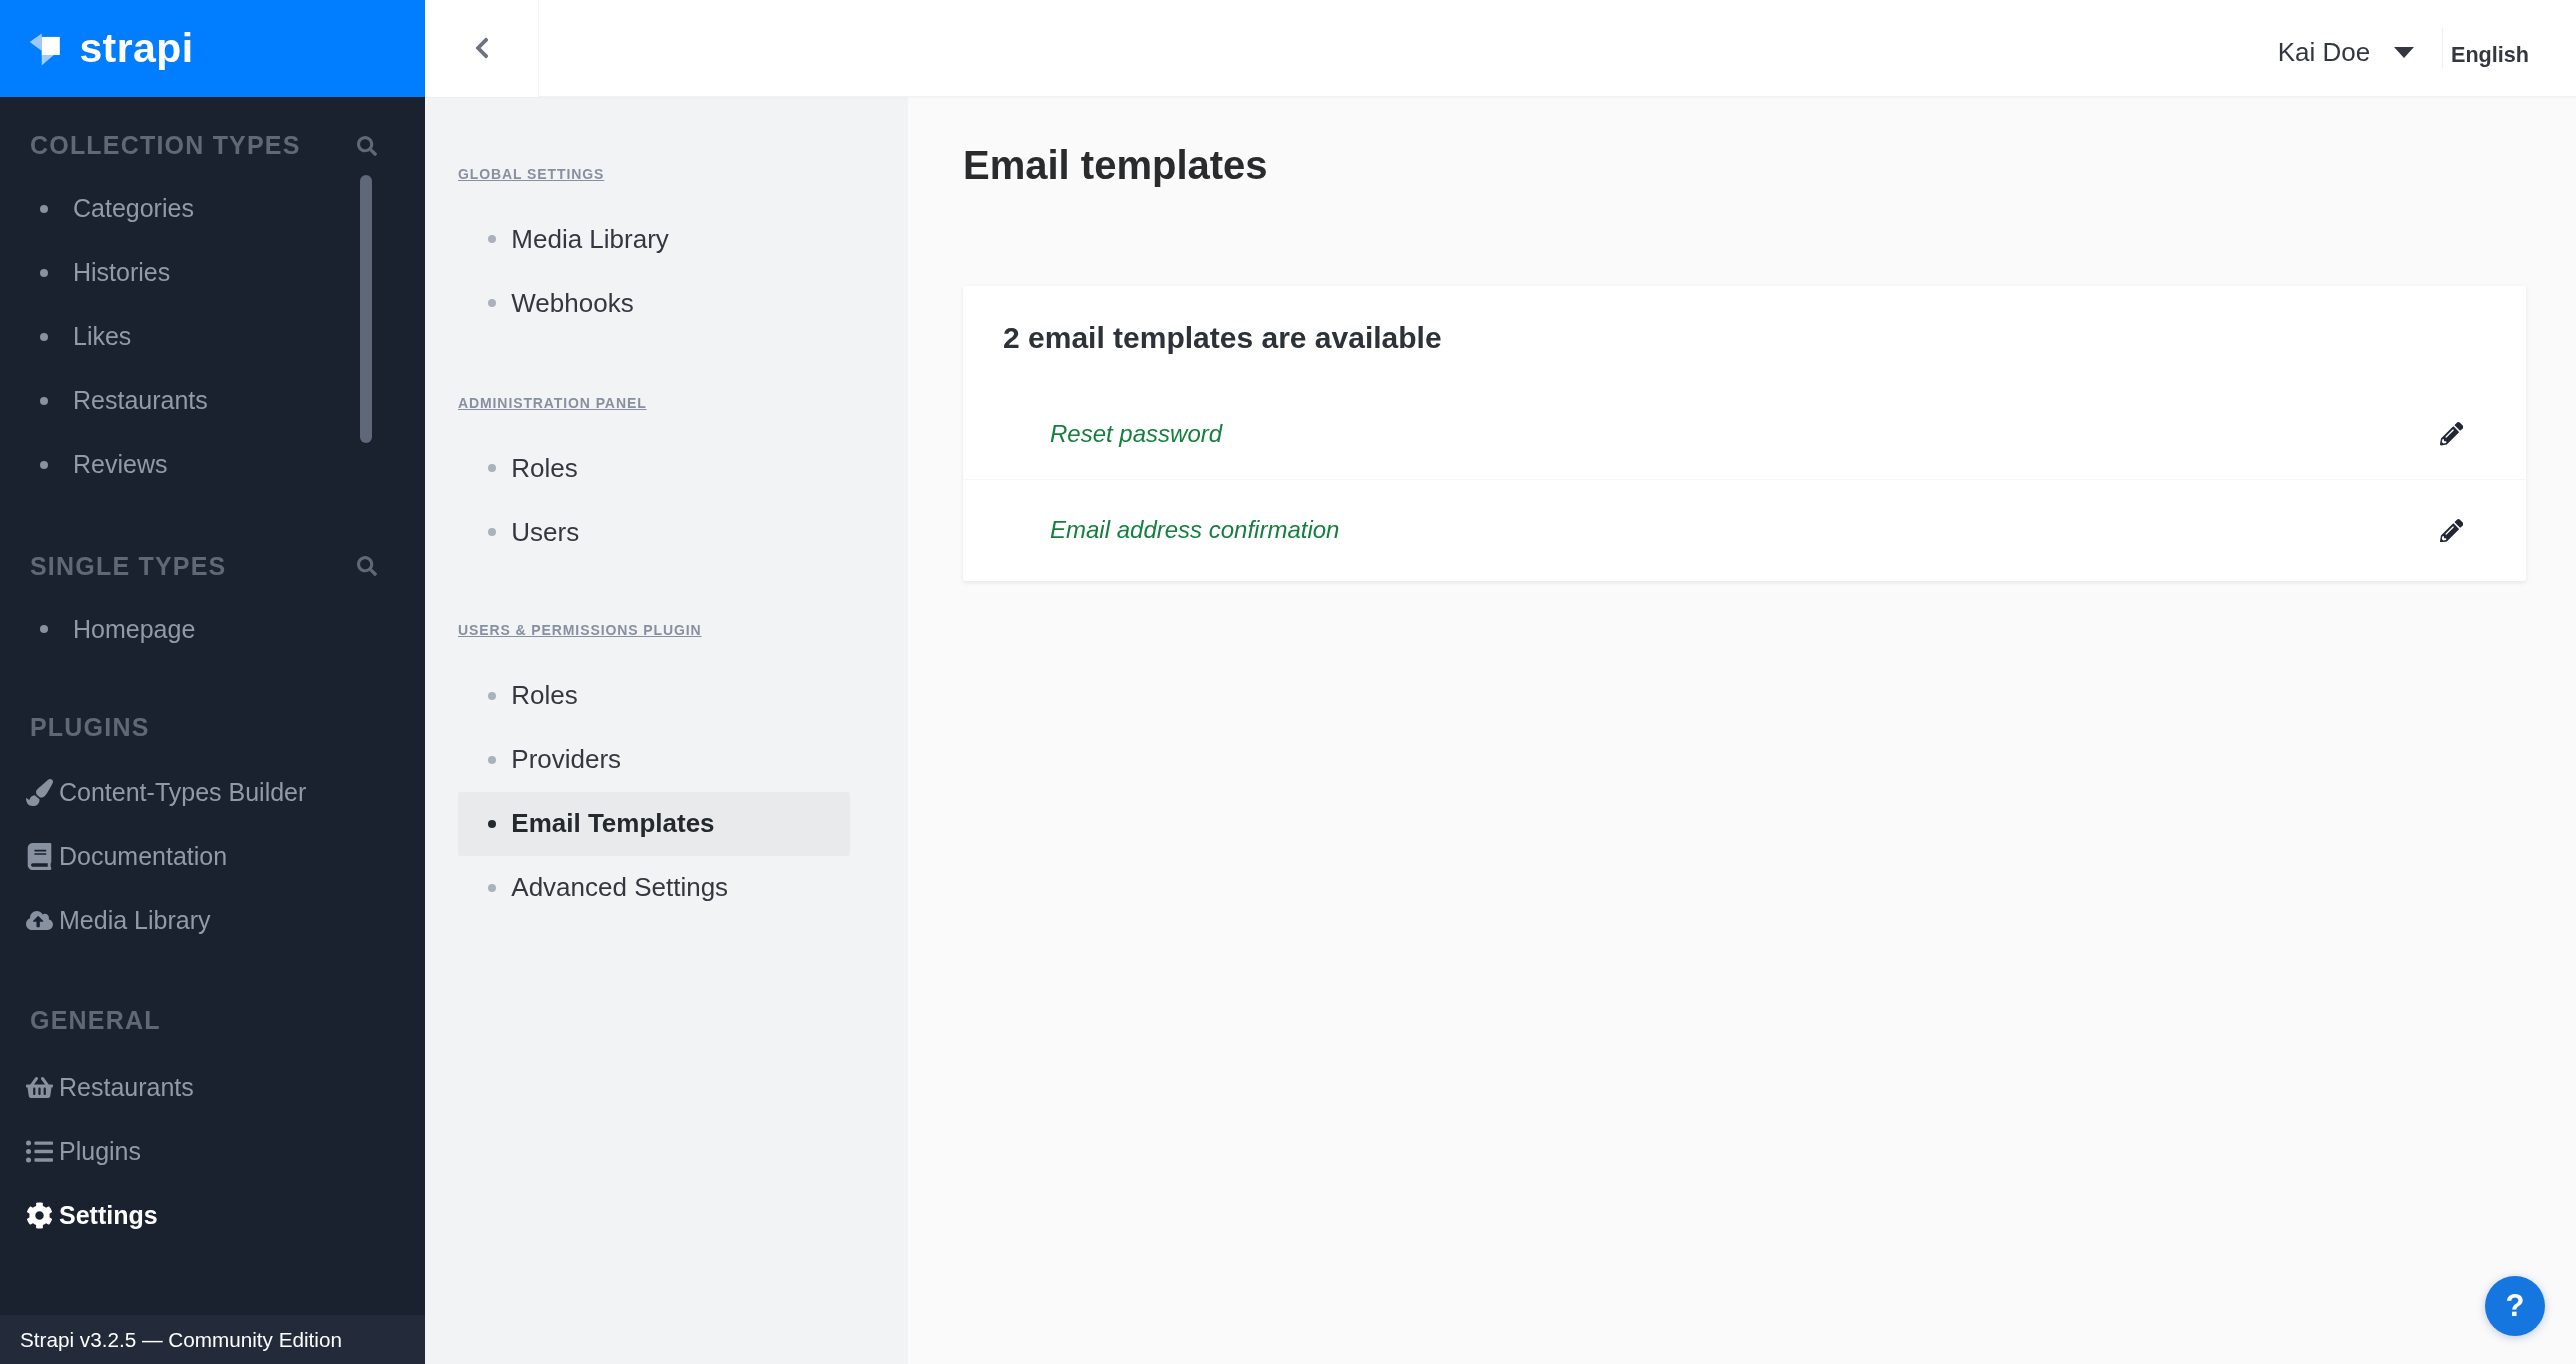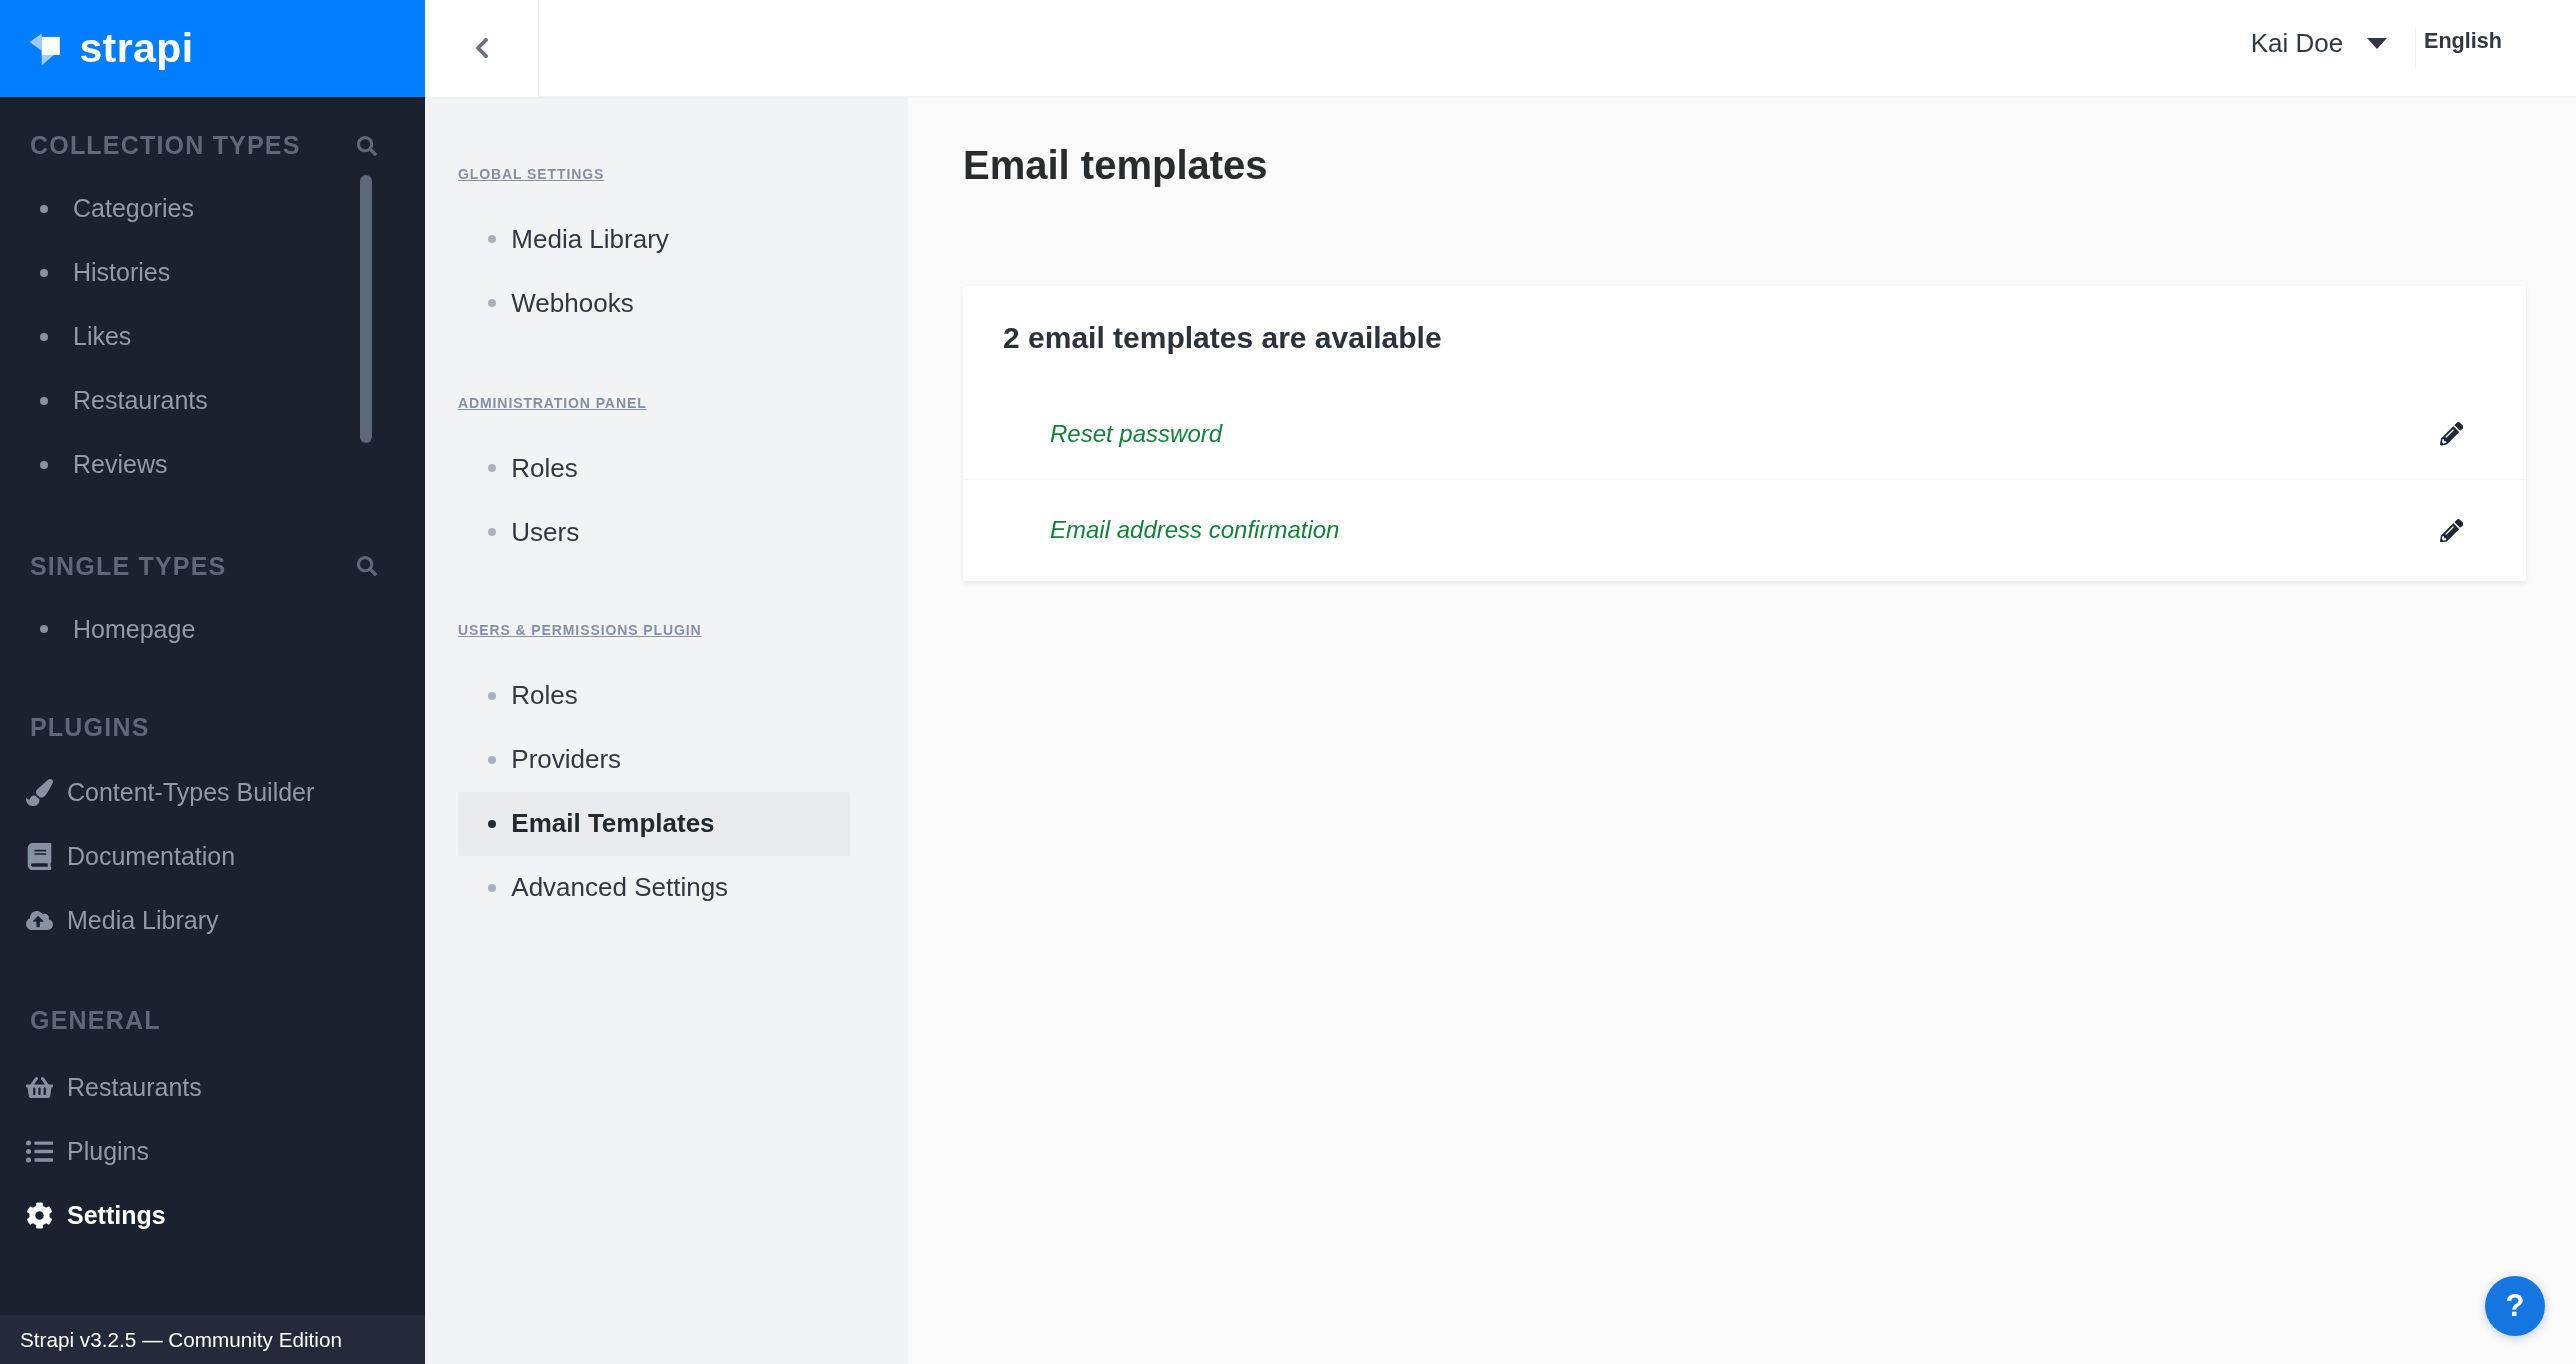--- a/index.html
+++ b/index.html
@@ -45,21 +45,21 @@
   .side-item {
     height:64px; display:flex; align-items:center;
     padding-left:40px; color:#929aa8; font-size:25px; cursor:pointer;
   }
   .side-item .bullet {
     width:8px; height:8px; border-radius:50%;
     background:#8791a0; margin-right:25px; flex:0 0 auto;
   }
   .icon-item {
     height:64px; display:flex; align-items:center;
-    padding-left:25px; gap:13px;
+    padding-left:25px; gap:5px;
     color:#929aa8; font-size:25px; cursor:pointer;
   }
   .icon-item .nav-ic { width:29px; height:29px; display:flex; align-items:center; justify-content:center; flex:0 0 auto; }
   .icon-item svg { width:27px; height:27px; fill:#8791a0; }
   .icon-item.active { color:#ffffff; font-weight:bold; }
   .icon-item.active svg { fill:#ffffff; }
 
   .side-scrollbar {
     position:absolute; left:360px; top:175px;
     width:11.7px; height:268px; border-radius:6.3px;
@@ -82,21 +82,21 @@
     display:flex; align-items:center;
     z-index:3;
   }
   .back-btn {
     width:114px; height:97px;
     border-right:0.9px solid #f1f2f3;
     display:flex; align-items:center; justify-content:center;
     cursor:pointer; background:#fff;
   }
   .back-btn svg { width:24px; height:24px; fill:#6c727f; }
-  .topbar-right { margin-left:auto; display:flex; align-items:flex-start; padding-right:74px; }
+  .topbar-right { margin-left:auto; display:flex; align-items:flex-end; padding-right:47px; }
   .user-menu { display:flex; align-items:center; gap:24px; cursor:pointer; }
   .user-name { font-size:26px; color:#333740; }
   .caret-down {
     width:0; height:0;
     border-left:10px solid transparent; border-right:10px solid transparent;
     border-top:11.7px solid #333740;
   }
   .top-divider { width:0.9px; height:40px; background:#edeff3; margin-left:28px; }
   .lang-btn { font-size:21.6px; font-weight:bold; color:#333740; padding-left:8px; cursor:pointer; }
 

